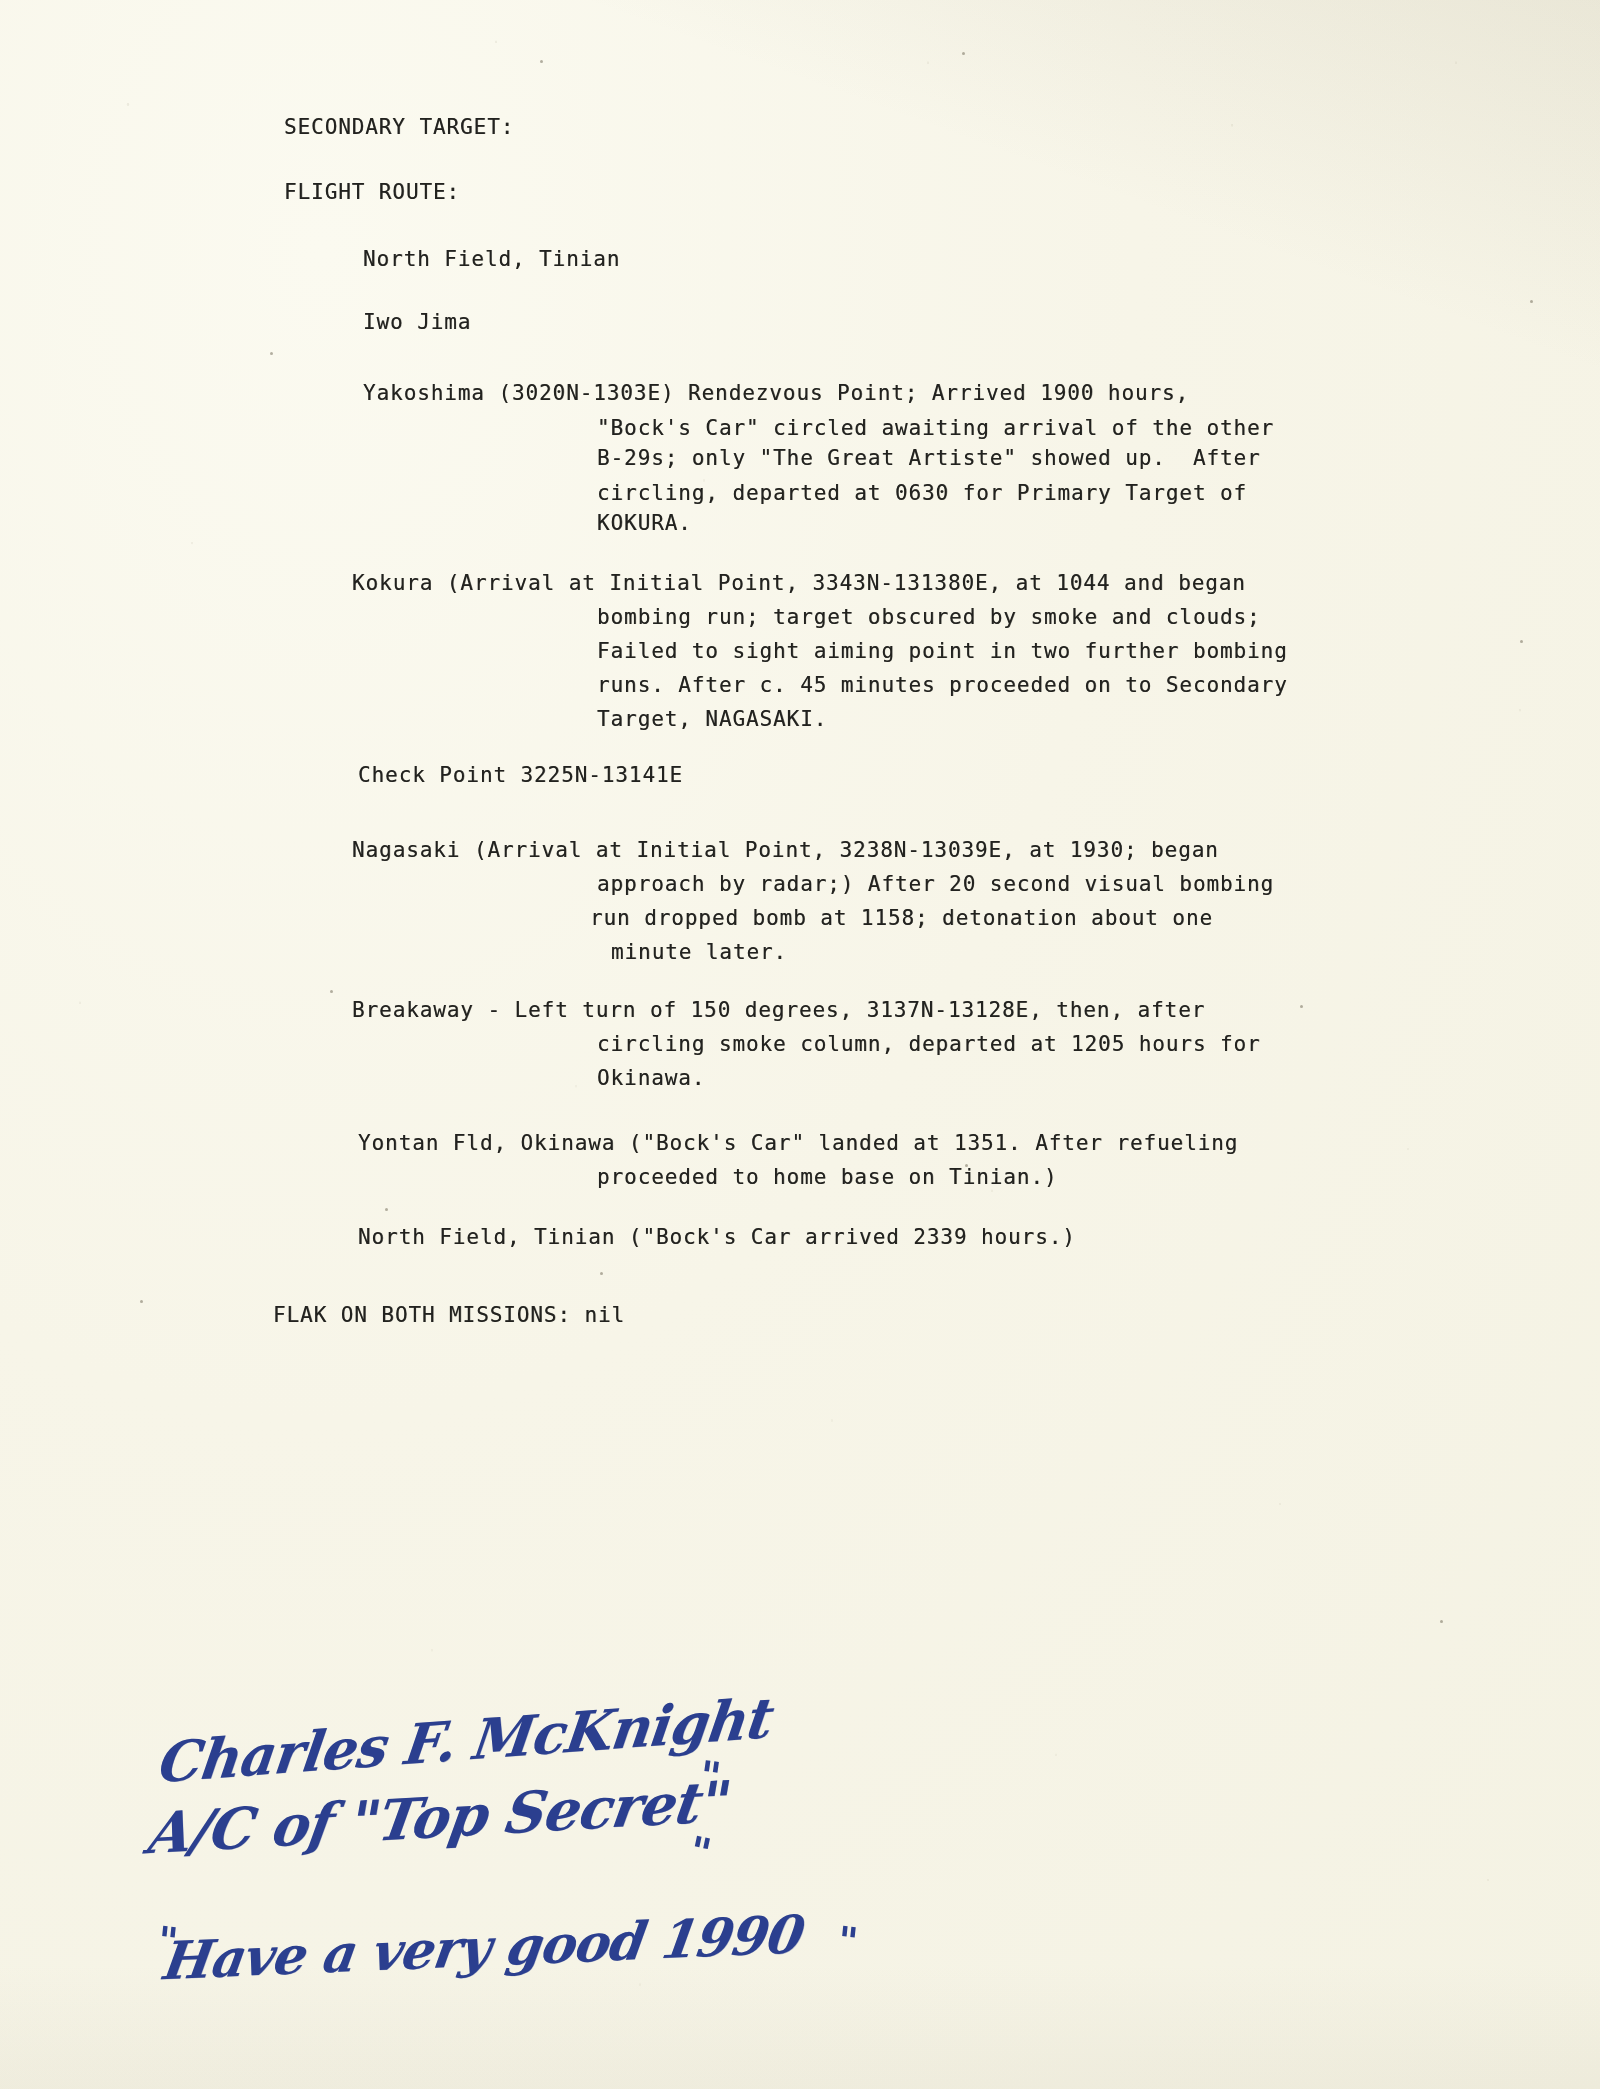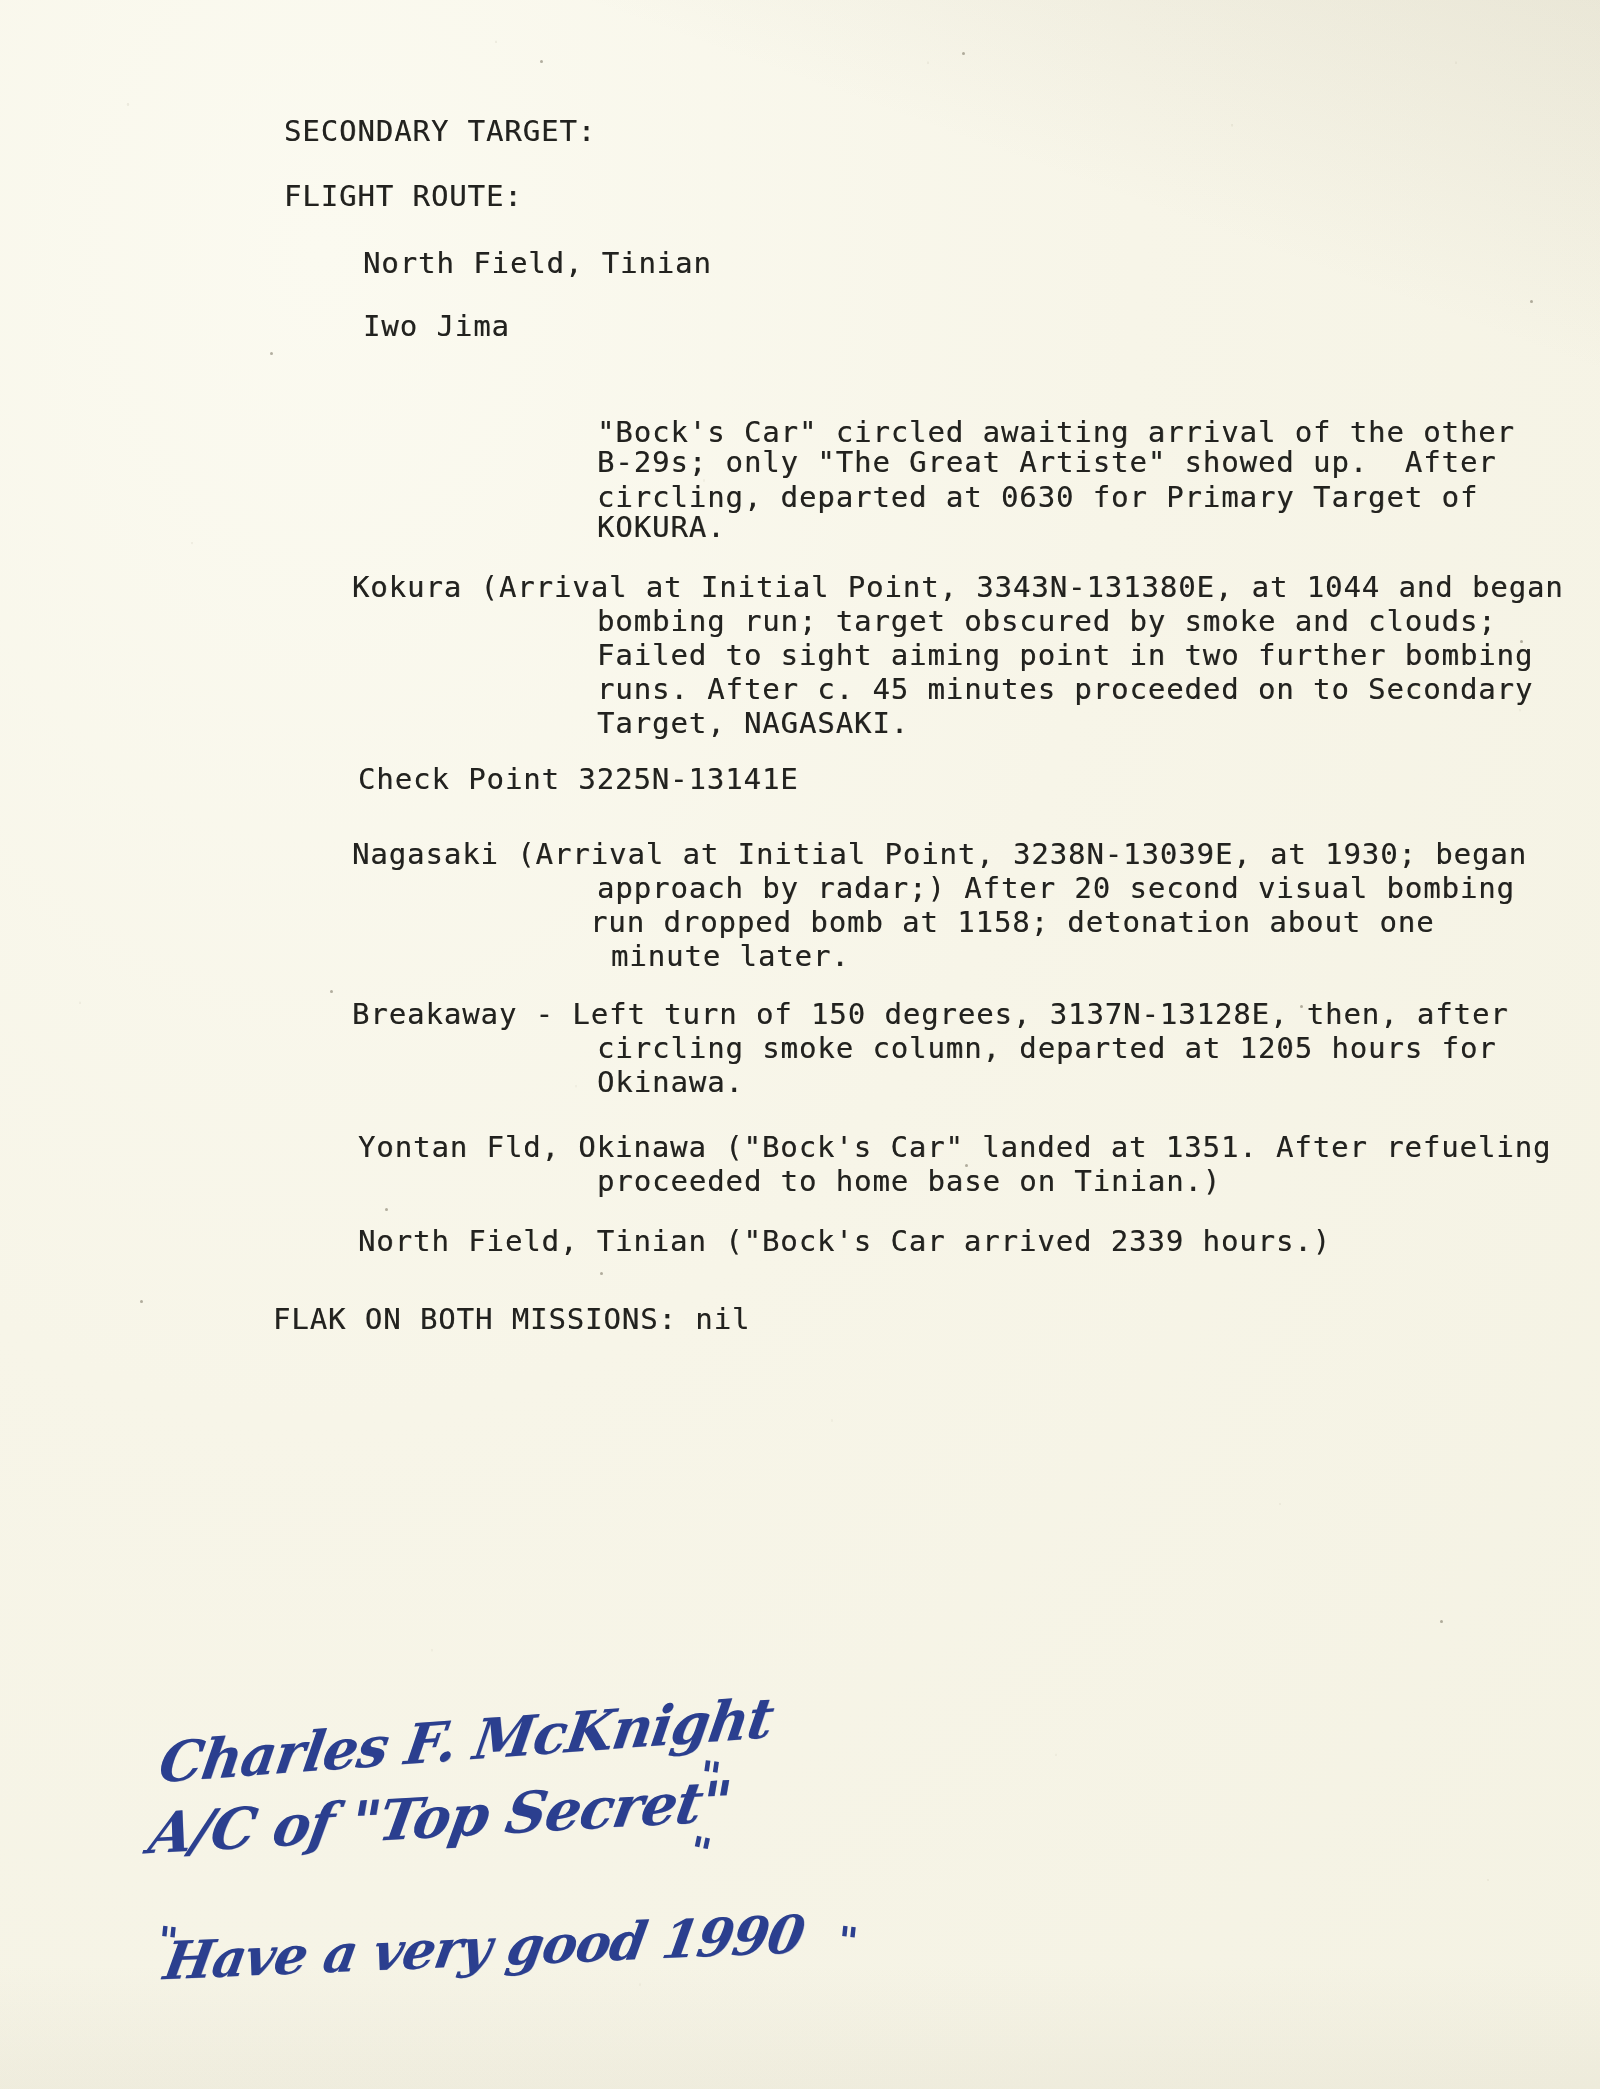--- a/index.html
+++ b/index.html
@@ -55,21 +55,21 @@
   }
   .typescript {
     position: absolute;
     left: 0; top: 0;
     width: 100%;
     height: 100%;
   }
   .line {
     position: absolute;
     white-space: pre;
-    font-size: 29px;
+    font-size: 21px;
     letter-spacing: 0.9px;
     line-height: 1;
     color: #22221f;
     text-shadow: 0.35px 0.25px 0 rgba(40,40,35,0.55);
   }
   .u {
     text-decoration: underline;
     text-underline-offset: 5px;
     text-decoration-thickness: 1.6px;
   }
@@ -129,20 +129,21 @@
   <div class="typescript">
 
     <div class="line" style="left:284px; top:117px;">SECONDARY TARGET:</div>
 
     <div class="line" style="left:284px; top:182px;">FLIGHT ROUTE:</div>
 
     <div class="line" style="left:363px; top:249px;">North Field, Tinian</div>
 
     <div class="line" style="left:363px; top:312px;">Iwo Jima</div>
 
+    <div class="line" style="left:363px; top:383px;">Yakoshima (3020N-1303E) Rendezvous Point; Arrived 1900 hours,</div>
     <div class="line" style="left:597px; top:418px;">"Bock's Car" circled awaiting arrival of the other</div>
     <div class="line" style="left:597px; top:448px;">B-29s; only "The Great Artiste" showed up.  After</div>
     <div class="line" style="left:597px; top:483px;">circling, departed at 0630 for Primary Target of</div>
     <div class="line" style="left:597px; top:513px;">KOKURA.</div>
 
     <div class="line" style="left:352px; top:573px;">Kokura (Arrival at Initial Point, 3343N-131380E, at 1044 and began</div>
     <div class="line" style="left:597px; top:641px;">Failed to sight aiming point in two further bombing</div>
     <div class="line" style="left:597px; top:607px;">bombing run; target obscured by smoke and clouds;</div>
     <div class="line" style="left:597px; top:675px;">runs. After c. 45 minutes proceeded on to Secondary</div>
     <div class="line" style="left:597px; top:709px;">Target, NAGASAKI.</div>

